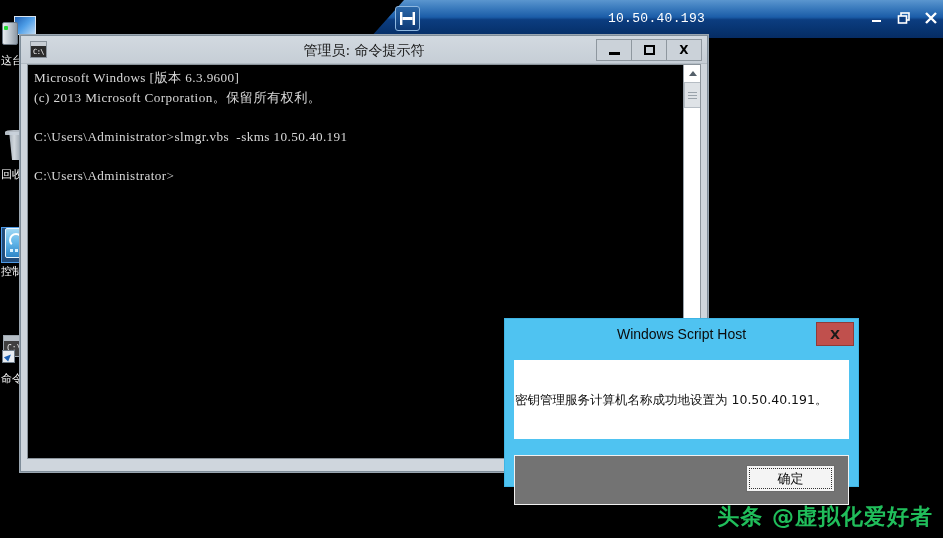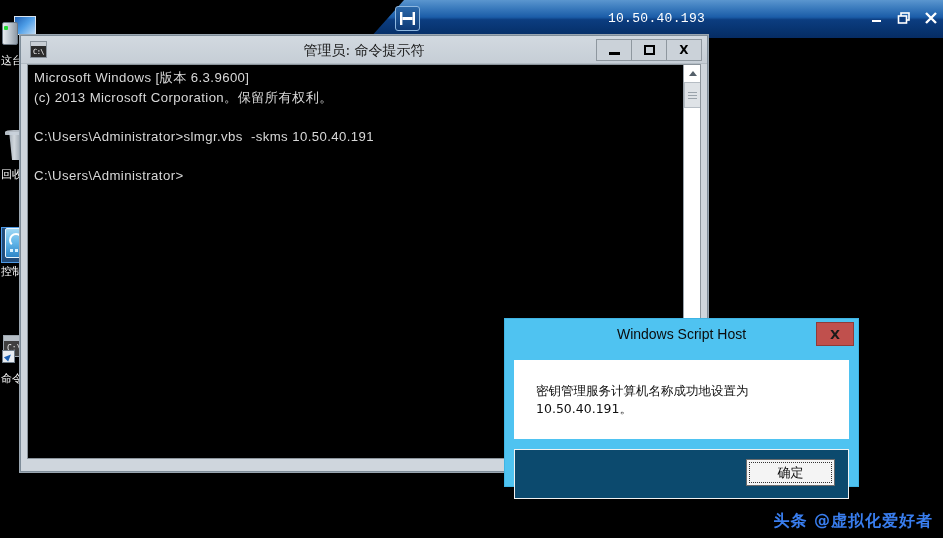--- a/index.html
+++ b/index.html
@@ -256,21 +256,21 @@
     margin: 0 6px 6px 6px;
     height: 395px;
     background: #000000;
     border: 1px solid #8b949c;
     overflow: hidden;
   }
   .cmd-text {
     position: absolute;
     left: 6px; top: 3px;
     color: #d8d8d8;
-    font-family: Liberation Sans, sans-serif;
+    font-family: Liberation Serif, serif;
     font-size: 13.2px;
     line-height: 19.6px;
     white-space: pre;
     letter-spacing: 0.4px;
   }
 
   
   .cmd-scroll {
     position: absolute;
     right: 0px; top: 0px;
@@ -334,30 +334,29 @@
     cursor: default;
   }
   .wsh-content {
     margin: 0 9px;
     height: 79px;
     background: #ffffff;
     display: flex; align-items: center;
     border: 1px solid #ffffff;
   }
   .wsh-msg {
-    padding-left: 21px;
     color: #101010;
     font-size: 12.5px;
     font-family: "DejaVu Sans", sans-serif;
     line-height: 18px;
   }
   .wsh-footer {
-    margin: 10px 9px 9px 9px;
+    margin: 16px 9px 9px 9px;
     height: 50px;
-    background: #0c4a6e;
+    background: #737373;
     position: relative;
     border: 1px solid #f1f1f1;
   }
   .wsh-ok {
     position: absolute;
     right: 13px; top: 9px;
     width: 89px; height: 27px;
     background: #f4f4f4;
     border: 1px solid #6d6d6d;
     display: flex; align-items: center; justify-content: center;
@@ -369,22 +368,22 @@
     display: flex; align-items: center; justify-content: center;
     color: #0a0a0a;
     font-size: 13px;
     font-family: "DejaVu Sans", sans-serif;
   }
 
   
   #watermark {
     position: absolute;
     right: 10px; bottom: 6px;
-    color: #3b82f6;
-    font-size: 16px;
+    color: #22c55e;
+    font-size: 22px;
     font-family: "DejaVu Sans", sans-serif;
     font-weight: bold;
     letter-spacing: 1px;
     opacity: 0.97;
     white-space: nowrap;
   }
 </style>
 </head>
 <body>
 

